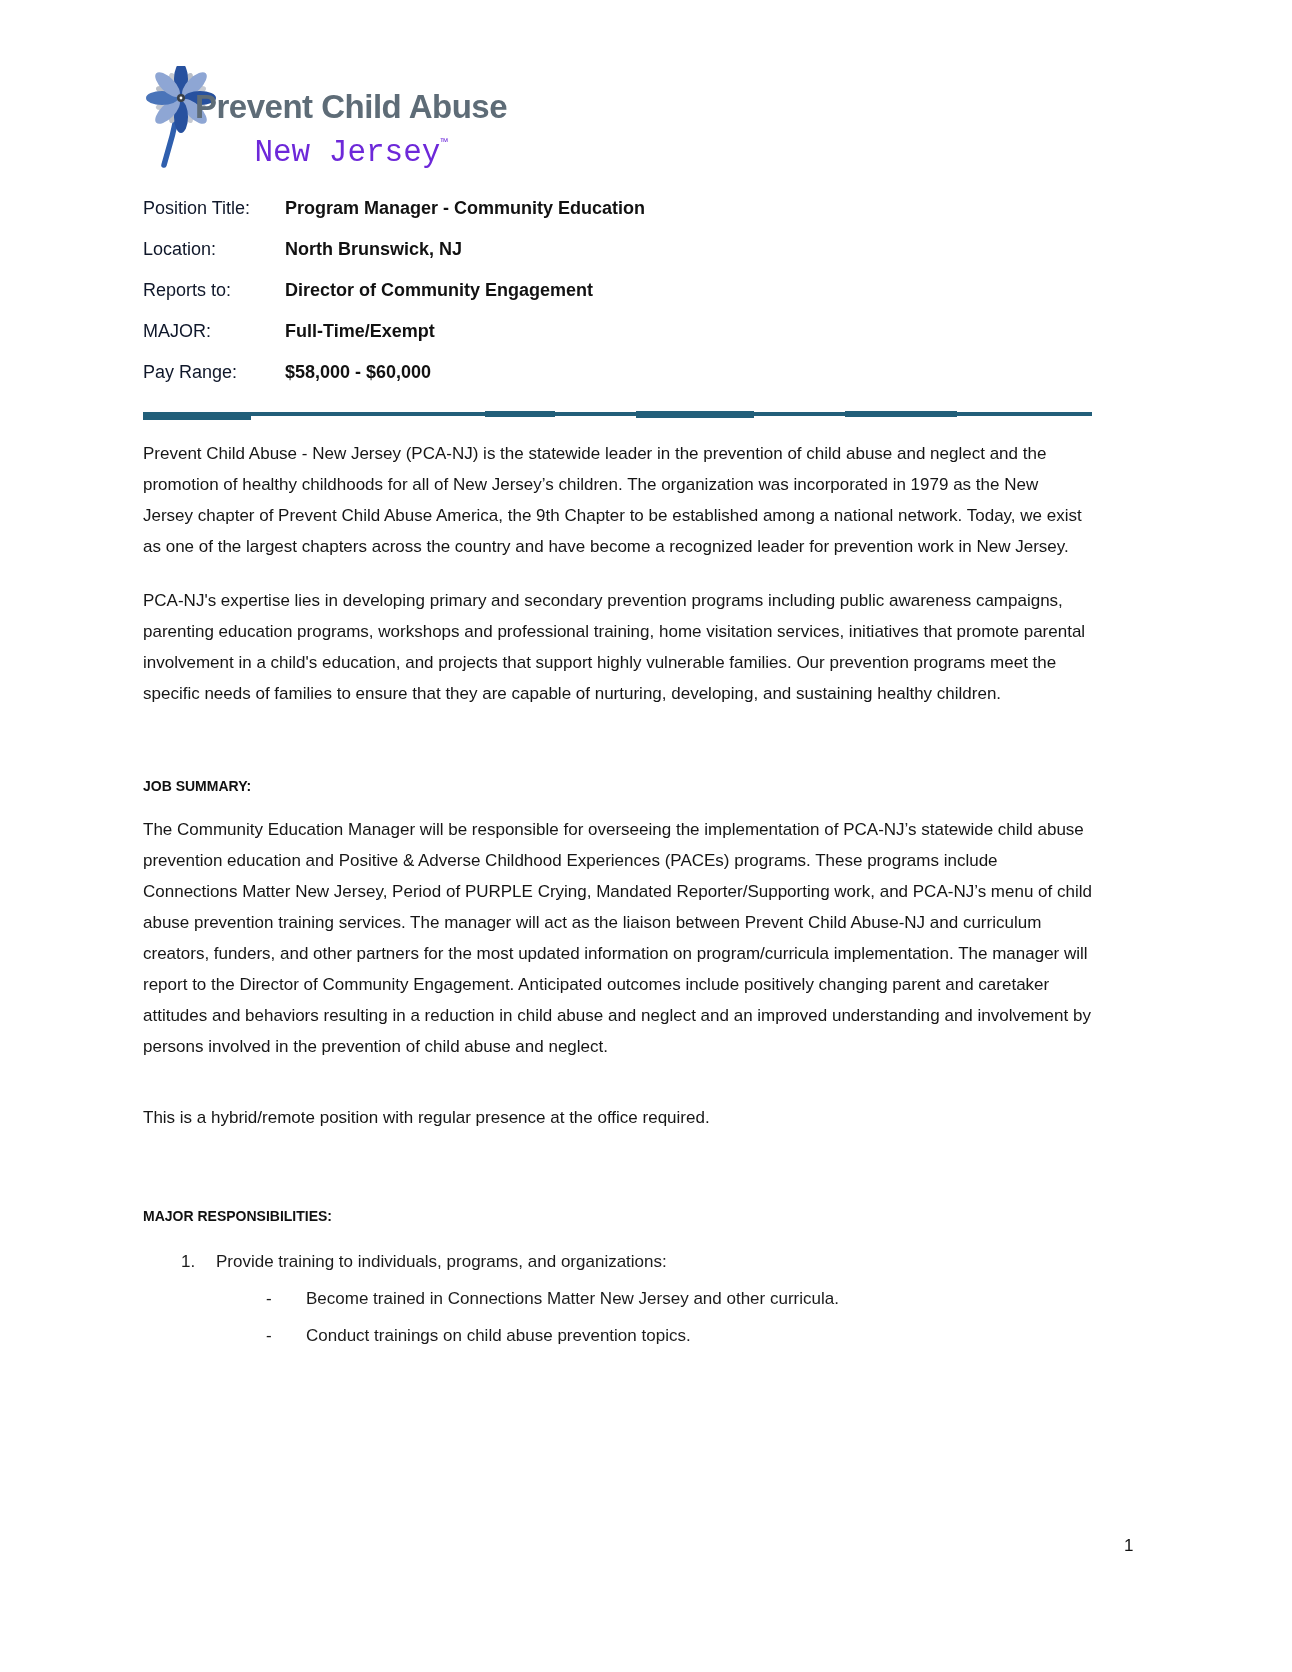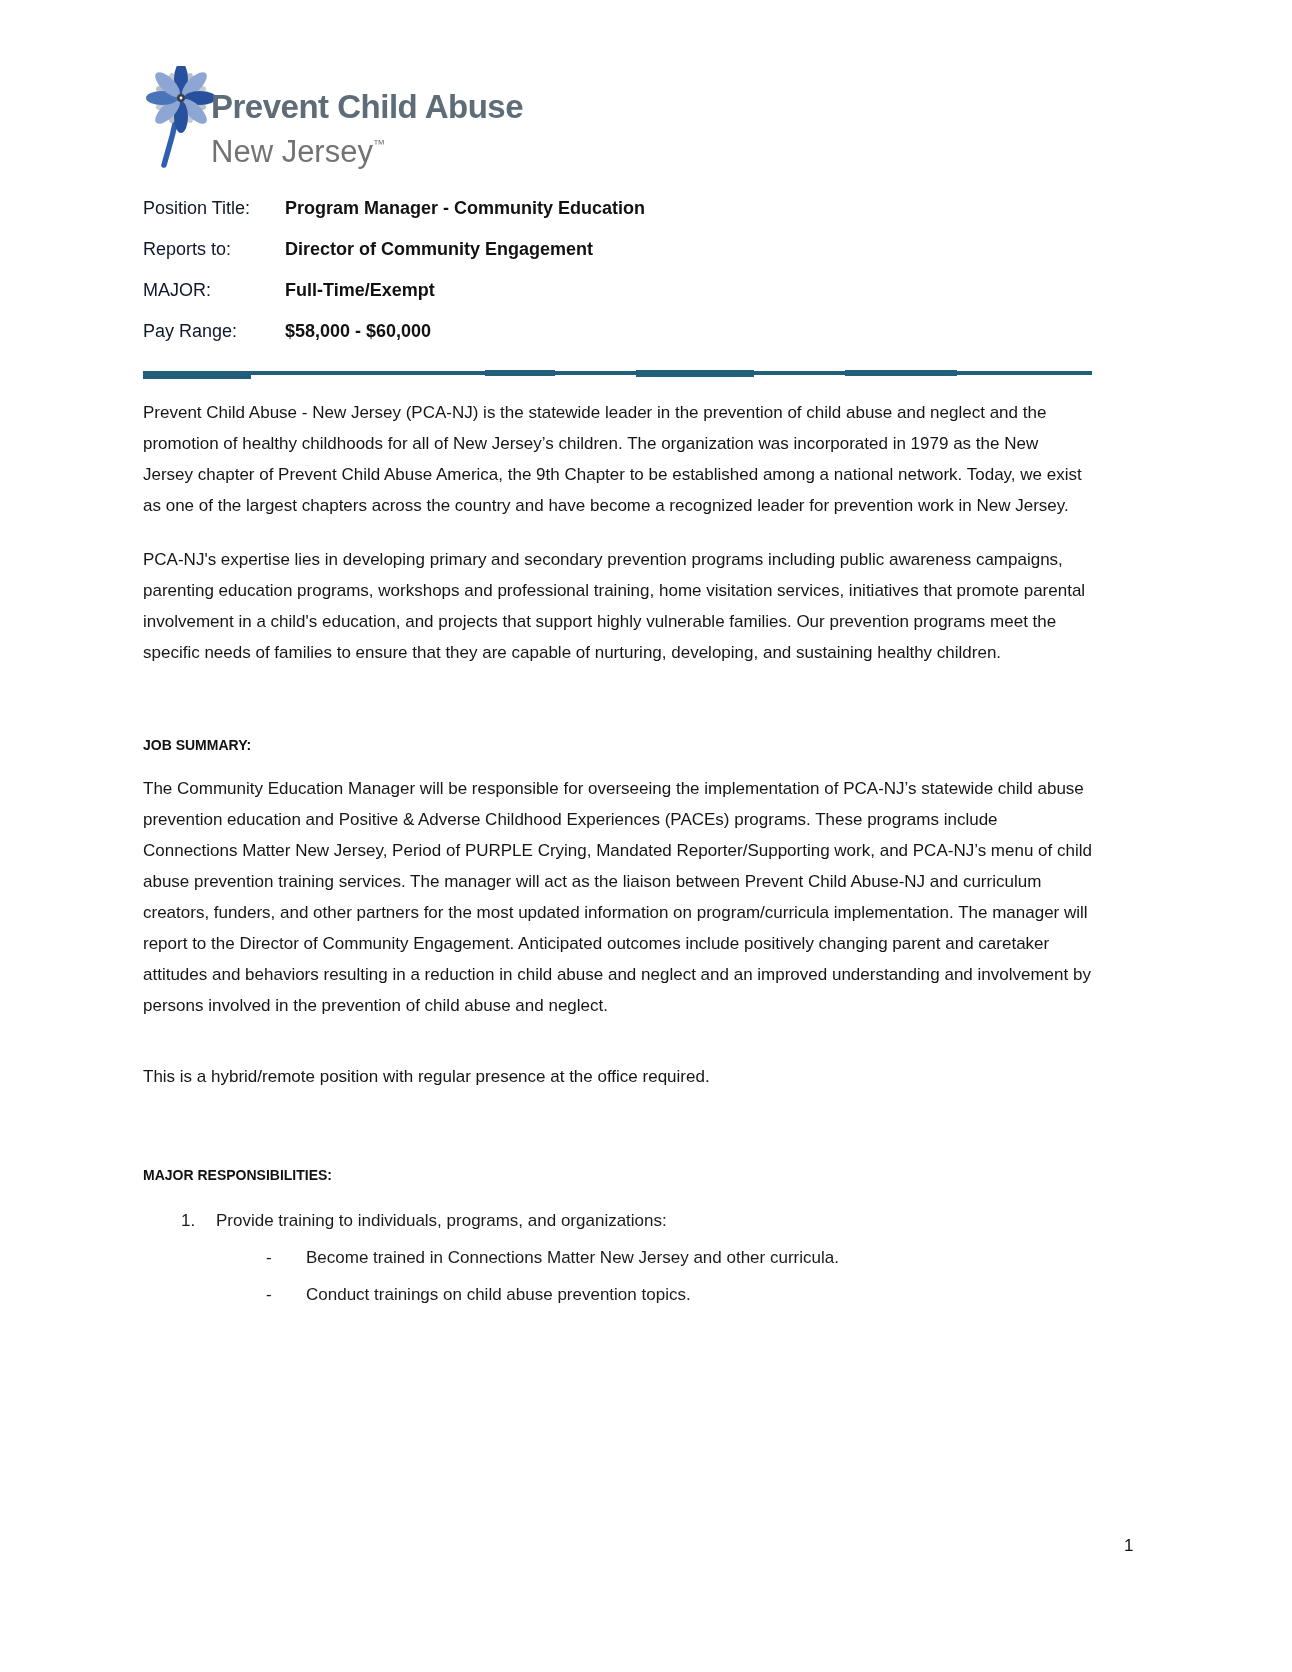--- a/index.html
+++ b/index.html
@@ -19,38 +19,38 @@
     color: #1b1b1b;
     box-sizing: border-box;
     padding: 66px 200px 0 143px;
   }
   
   .logo-row {
     display: flex;
     align-items: flex-start;
     height: 104px;
     margin-left: -4px;
-    gap: 16px;
   }
   .logo-svg { width: 80px; height: 104px; flex: 0 0 auto; }
   .logo-text { margin-left: -24px; padding-top: 22px; }
   .brand-line {
     font-size: 33px;
     font-weight: bold;
     color: #5e6c77;
     letter-spacing: -0.5px;
     line-height: 38px;
     white-space: nowrap;
   }
   .region-line {
-    font-family: Liberation Sans, sans-serif;
+    font-family: Liberation Mono, monospace;
     font-size: 31px;
-    color: #737373;
+    color: #6d28d9;
     line-height: 36px;
     white-space: nowrap;
+    text-align: center;
   }
   .region-line sup { font-size: 12px; vertical-align: 14px; }
   
   .details { margin-top: 28px; }
   .detail-row { display: flex; margin-bottom: 21px; font-size: 18px; line-height: 20px; }
   .detail-label { width: 142px; flex: 0 0 auto; color: #0f172a; }
   .detail-value { font-weight: bold; color: #111111; }
   
   .divider { position: relative; height: 12px; margin-top: 28px; }
   .divider .seg { position: absolute; background: #225f7a; }
@@ -127,20 +127,24 @@
       <div class="region-line"><span>New Jersey</span><sup>™</sup></div>
     </div>
   </div>
 
   <div class="details">
     <div class="detail-row">
       <span class="detail-label">Position Title:</span>
       <span class="detail-value">Program Manager - Community Education</span>
     </div>
     <div class="detail-row">
+      <span class="detail-label">Location:</span>
+      <span class="detail-value">North Brunswick, NJ</span>
+    </div>
+    <div class="detail-row">
       <span class="detail-label">Reports to:</span>
       <span class="detail-value">Director of Community Engagement</span>
     </div>
     <div class="detail-row">
       <span class="detail-label">MAJOR:</span>
       <span class="detail-value">Full-Time/Exempt</span>
     </div>
     <div class="detail-row">
       <span class="detail-label">Pay Range:</span>
       <span class="detail-value">$58,000 - $60,000</span>

